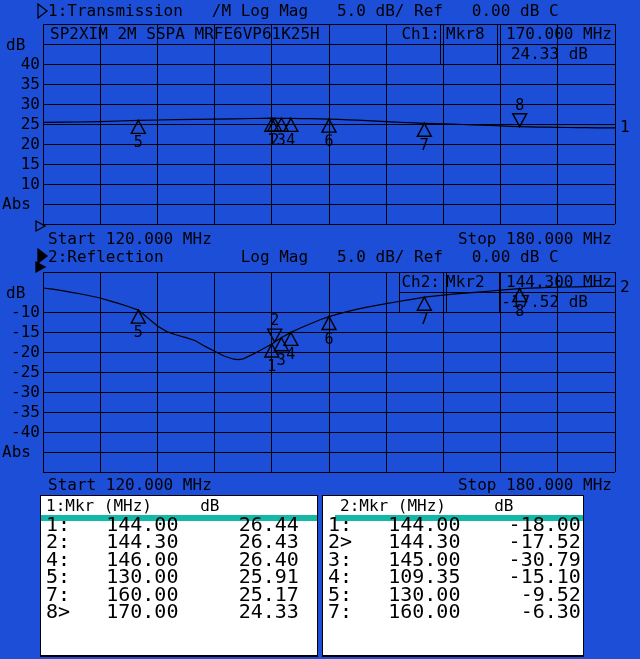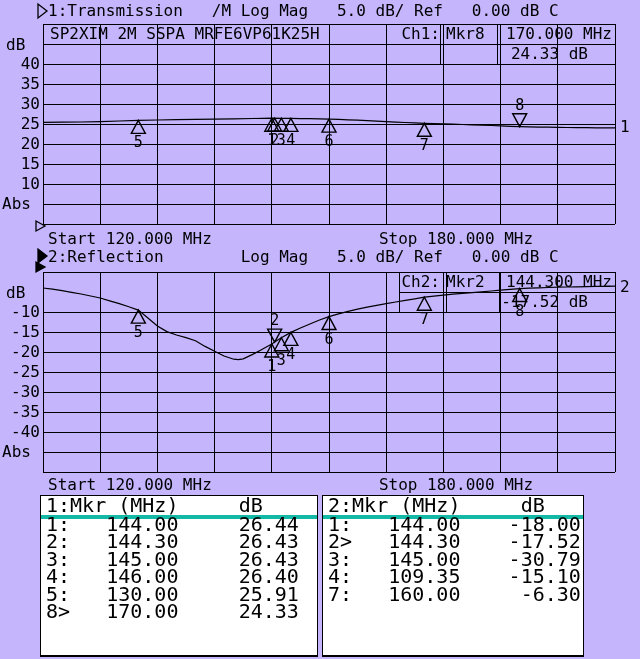--- a/index.html
+++ b/index.html
@@ -1,30 +1,30 @@
 <!DOCTYPE html>
 <html><head>
 <meta charset="utf-8">
 <style>
   html,body{margin:0;padding:0;background:#fff;}
   .screen{
-    position:relative;width:640px;height:659px;background:#c4b5fd;color:#000;
+    position:relative;width:640px;height:659px;background:#1d4ed8;color:#000;
     font-family:"DejaVu Sans Mono","Liberation Mono",monospace;
     overflow:hidden;
   }
   .t{position:absolute;white-space:pre;font-size:16px;line-height:16px;color:#000;}
-  .tr{text-align:center;}
+  .tr{text-align:right;}
   #plot{position:absolute;left:0;top:0;}
   .mtable{
     position:absolute;top:495px;height:162px;box-sizing:border-box;
     border:1px solid #000;border-bottom-width:2px;background:#fff;
   }
   .mtable .mhdr{
-    height:19px;line-height:19px;border-bottom:4px solid #14b8a6;
-    padding-left:5px;font-size:20px;white-space:pre;
+    height:19px;line-height:19px;border-bottom:6px solid #14b8a6;
+    padding-left:5px;font-size:16px;white-space:pre;
   }
   .mtable .mrows{position:absolute;left:0;right:0;top:20px;bottom:0;overflow:hidden;}
   .mtable .mrow{font-size:20px;line-height:17.4px;height:17.4px;padding-left:5px;white-space:pre;}
 </style>
 </head>
 <body>
 
 <div class="screen">
 
   <div class="t" style="left:48px;top:3px;">1:Transmission   /M Log Mag   5.0 dB/ Ref   0.00 dB C</div>
@@ -156,29 +156,30 @@
       <text x="620" y="292" text-anchor="start" font-size="16px" fill="#000" font-family="&quot;DejaVu Sans Mono&quot;,&quot;Liberation Mono&quot;,monospace">2</text>
       <polygon points="36,262 36,272 45,267" fill="#000" stroke="#000" stroke-width="1.3"></polygon>
       <polygon points="38,249 38,263 47,256" fill="#000" stroke="#000" stroke-width="1.3"></polygon>
     </svg>
 
   <div class="mtable" style="left:40px;width:278px;">
     <div class="mhdr">1:Mkr (MHz)     dB</div>
     <div class="mrows">
         <div class="mrow">1:   144.00     26.44</div>
         <div class="mrow">2:   144.30     26.43</div>
-        <div class="mrow">3:   145.00     26.43</div>
         <div class="mrow">4:   146.00     26.40</div>
         <div class="mrow">5:   130.00     25.91</div>
+        <div class="mrow">7:   160.00     25.17</div>
         <div class="mrow">8&gt;   170.00     24.33</div>
       </div>
   </div>
-  <div class="mtable" style="left:322px;width:262px;">
+  <div class="mtable" style="left:322px;width:262px;padding-left:12px;">
     <div class="mhdr">2:Mkr (MHz)     dB</div>
     <div class="mrows">
         <div class="mrow">1:   144.00    -18.00</div>
         <div class="mrow">2&gt;   144.30    -17.52</div>
         <div class="mrow">3:   145.00    -30.79</div>
         <div class="mrow">4:   109.35    -15.10</div>
+        <div class="mrow">5:   130.00     -9.52</div>
         <div class="mrow">7:   160.00     -6.30</div>
       </div>
   </div>
 </div>
 
 </body></html>

